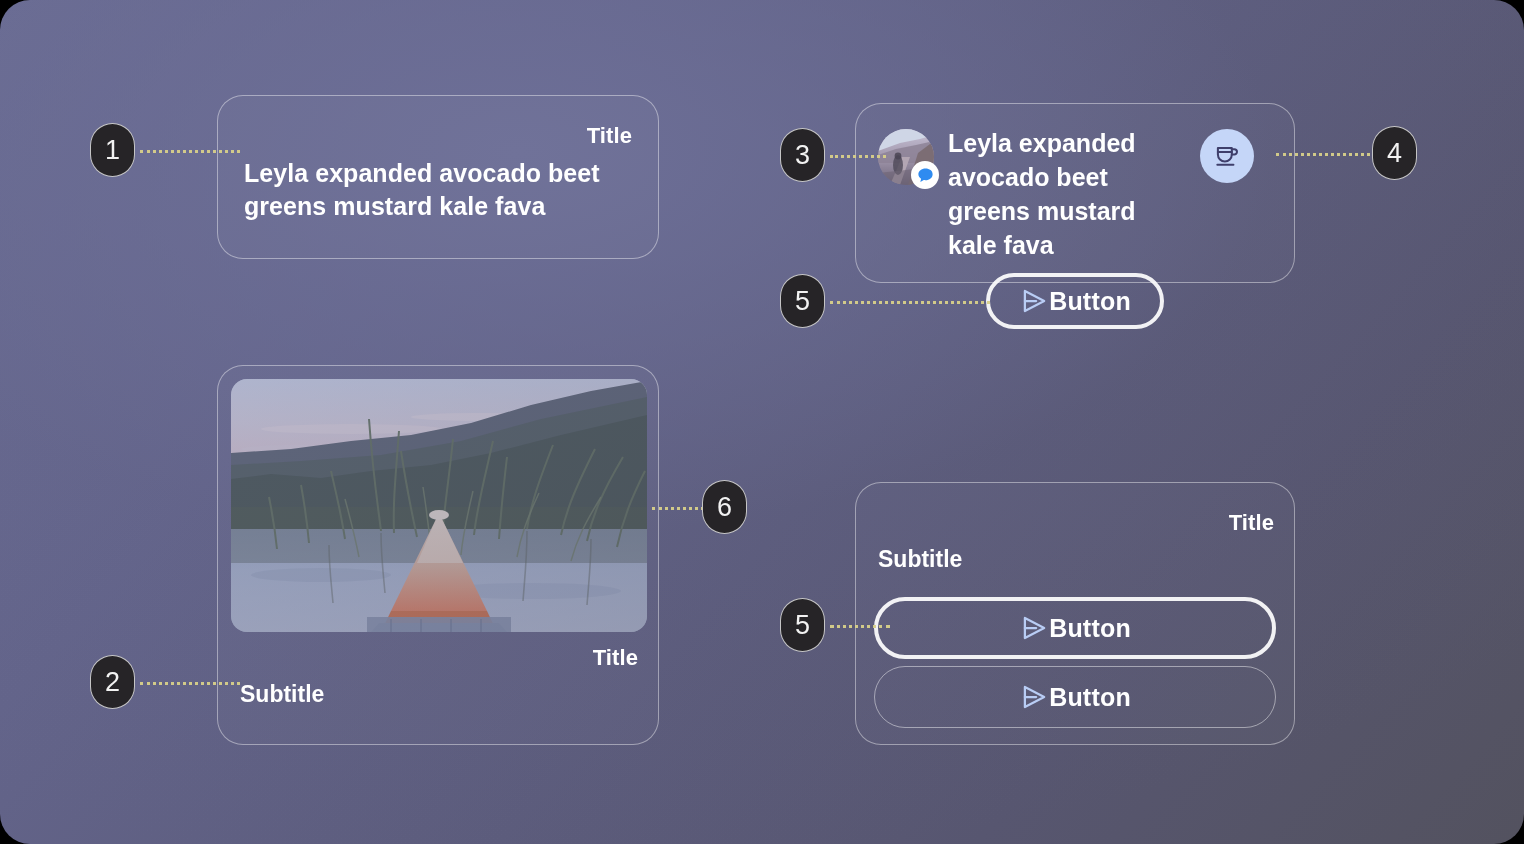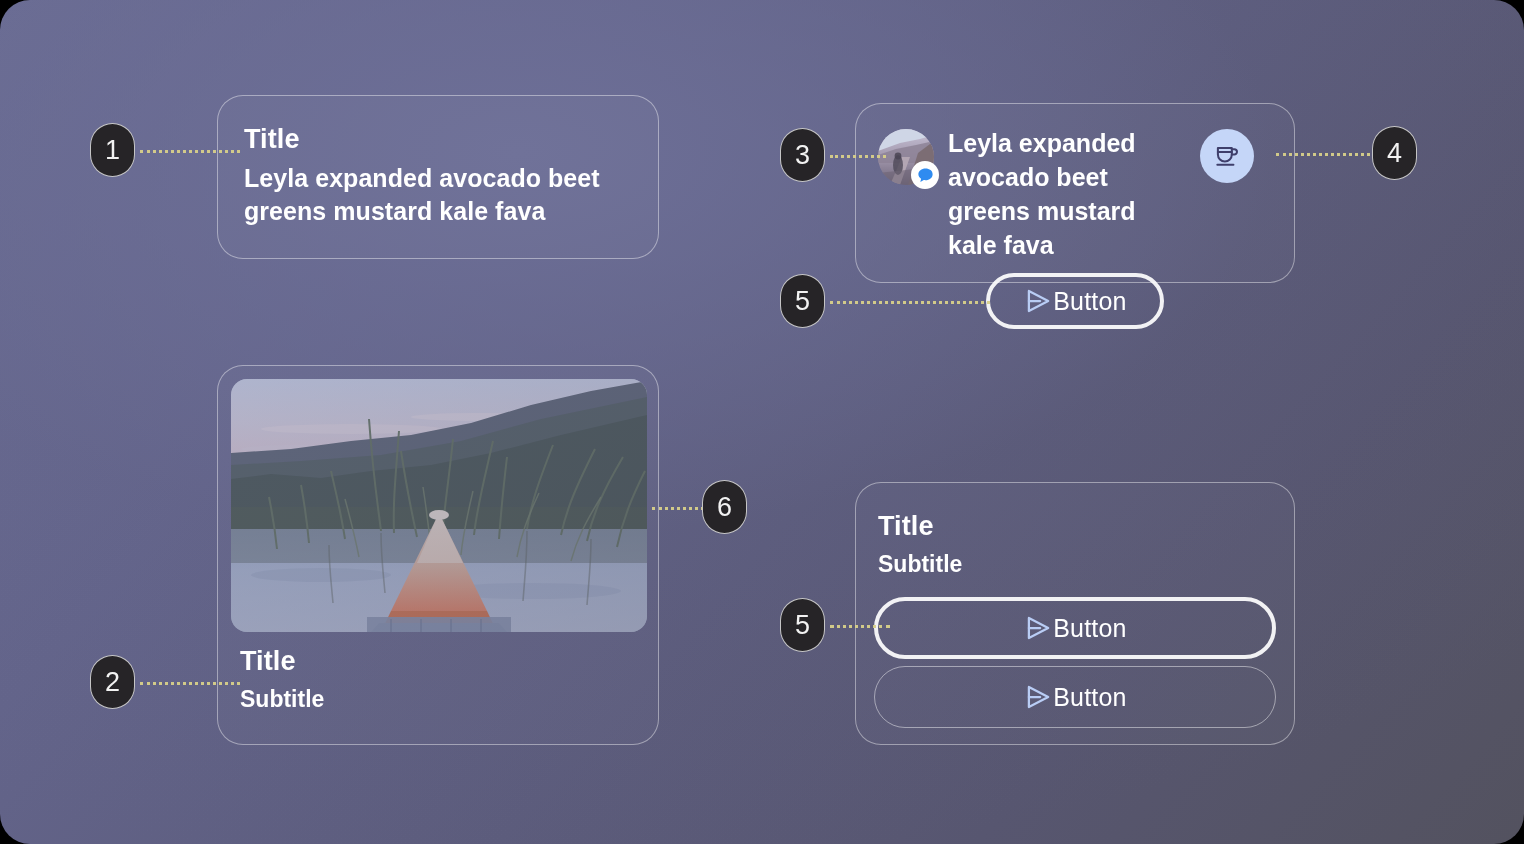--- a/index.html
+++ b/index.html
@@ -31,24 +31,25 @@
   .card {
     position: absolute;
     box-sizing: border-box;
     border: 1.6px solid rgba(255,255,255,0.42);
     border-radius: 26px;
     background: rgba(255,255,255,0.025);
   }
 
   .card-title {
     color: #ffffff;
-    font-size: 27px;
+    font-size: 22px;
     font-weight: 700;
     letter-spacing: 0.1px;
     line-height: 1.12;
+    text-align: right;
   }
   .card-body {
     color: #ffffff;
     font-size: 25px;
     font-weight: 600;
     line-height: 1.32;
     letter-spacing: 0.05px;
   }
   .card-subtitle {
     color: #ffffff;
@@ -161,21 +162,21 @@
   
   .btn {
     box-sizing: border-box;
     display: flex;
     align-items: center;
     justify-content: center;
     gap: 0;
     border-radius: 999px;
     color: #ffffff;
     font-size: 25px;
-    font-weight: 400;
+    font-weight: 700;
     letter-spacing: 0.2px;
     background: transparent;
     cursor: pointer;
     user-select: none;
   }
   .btn.focused {
     border: 4px solid rgba(255,255,255,0.92);
     height: 62px;
   }
   .btn.plain {

